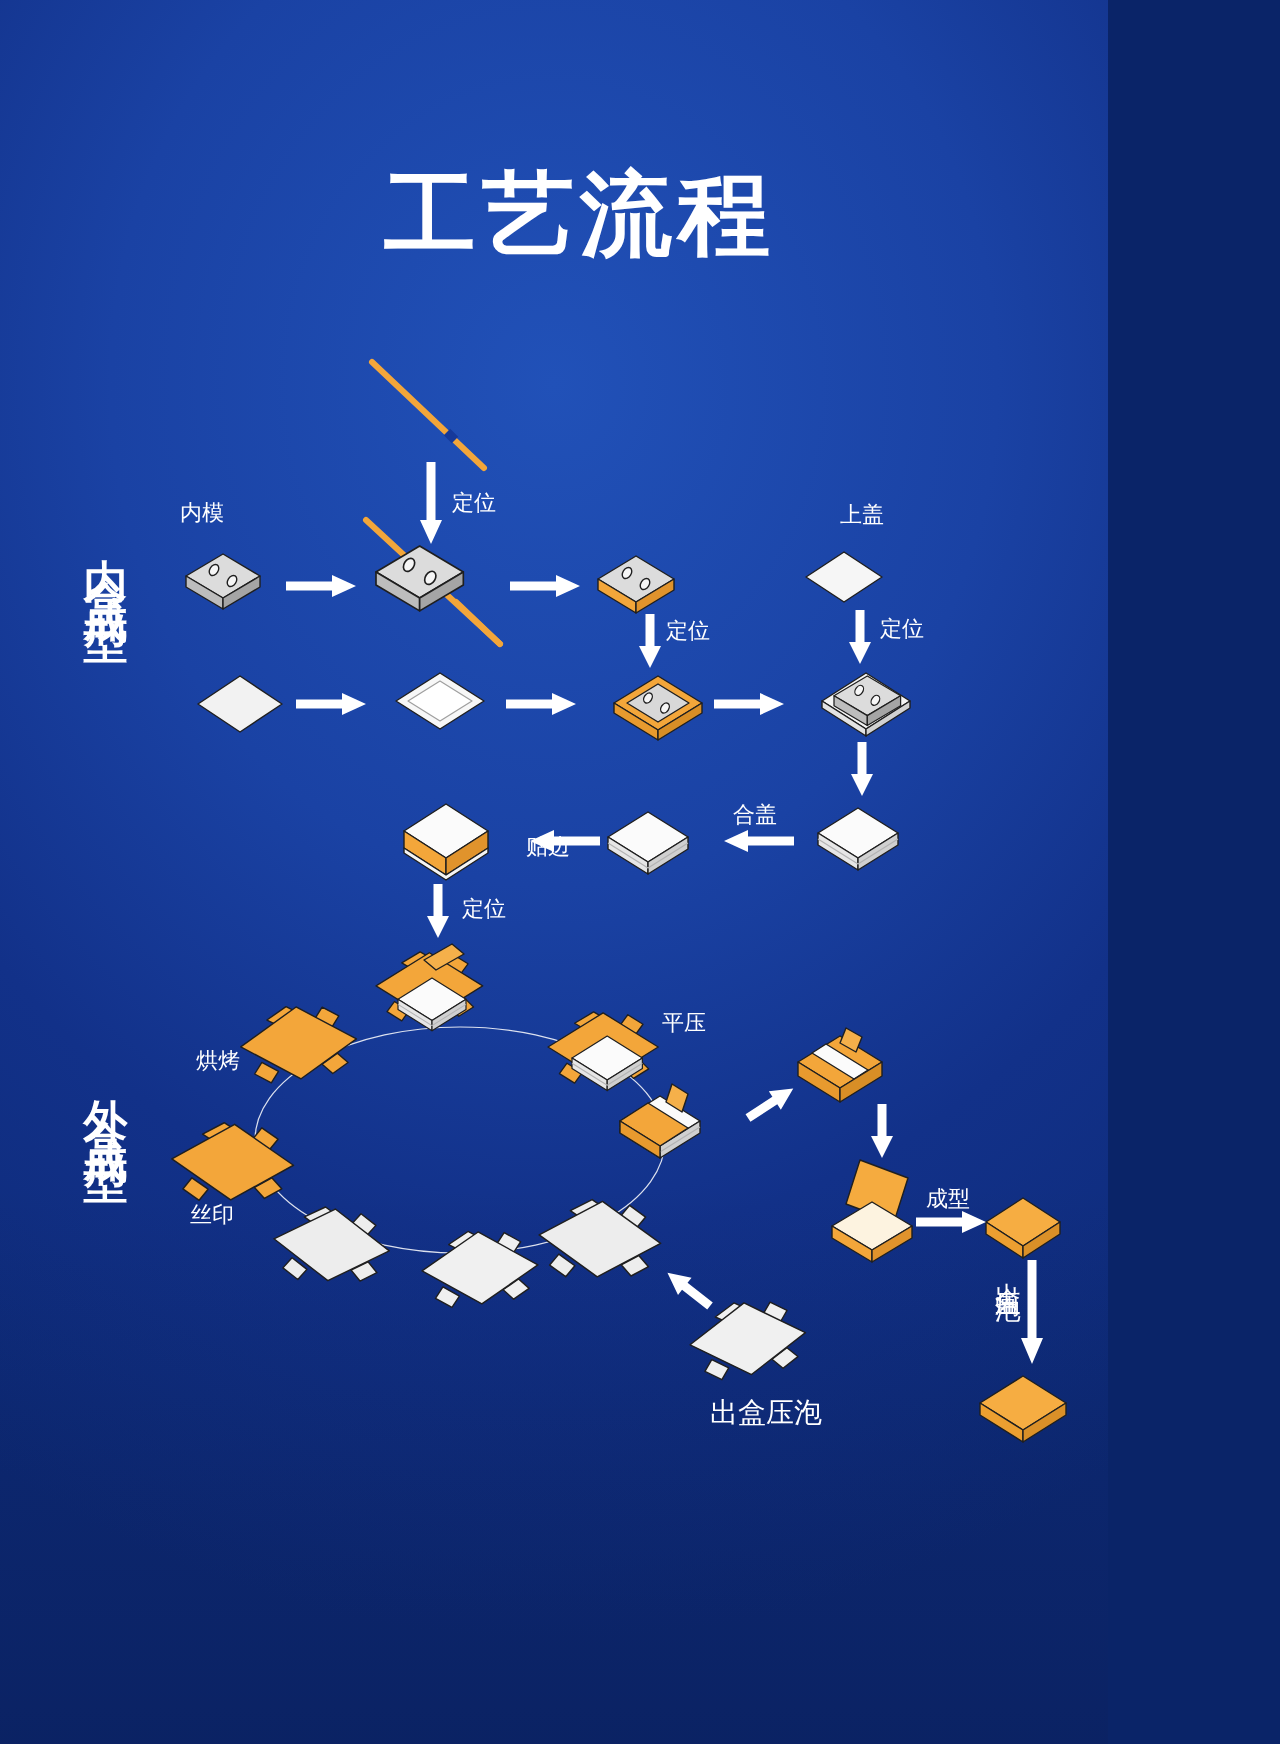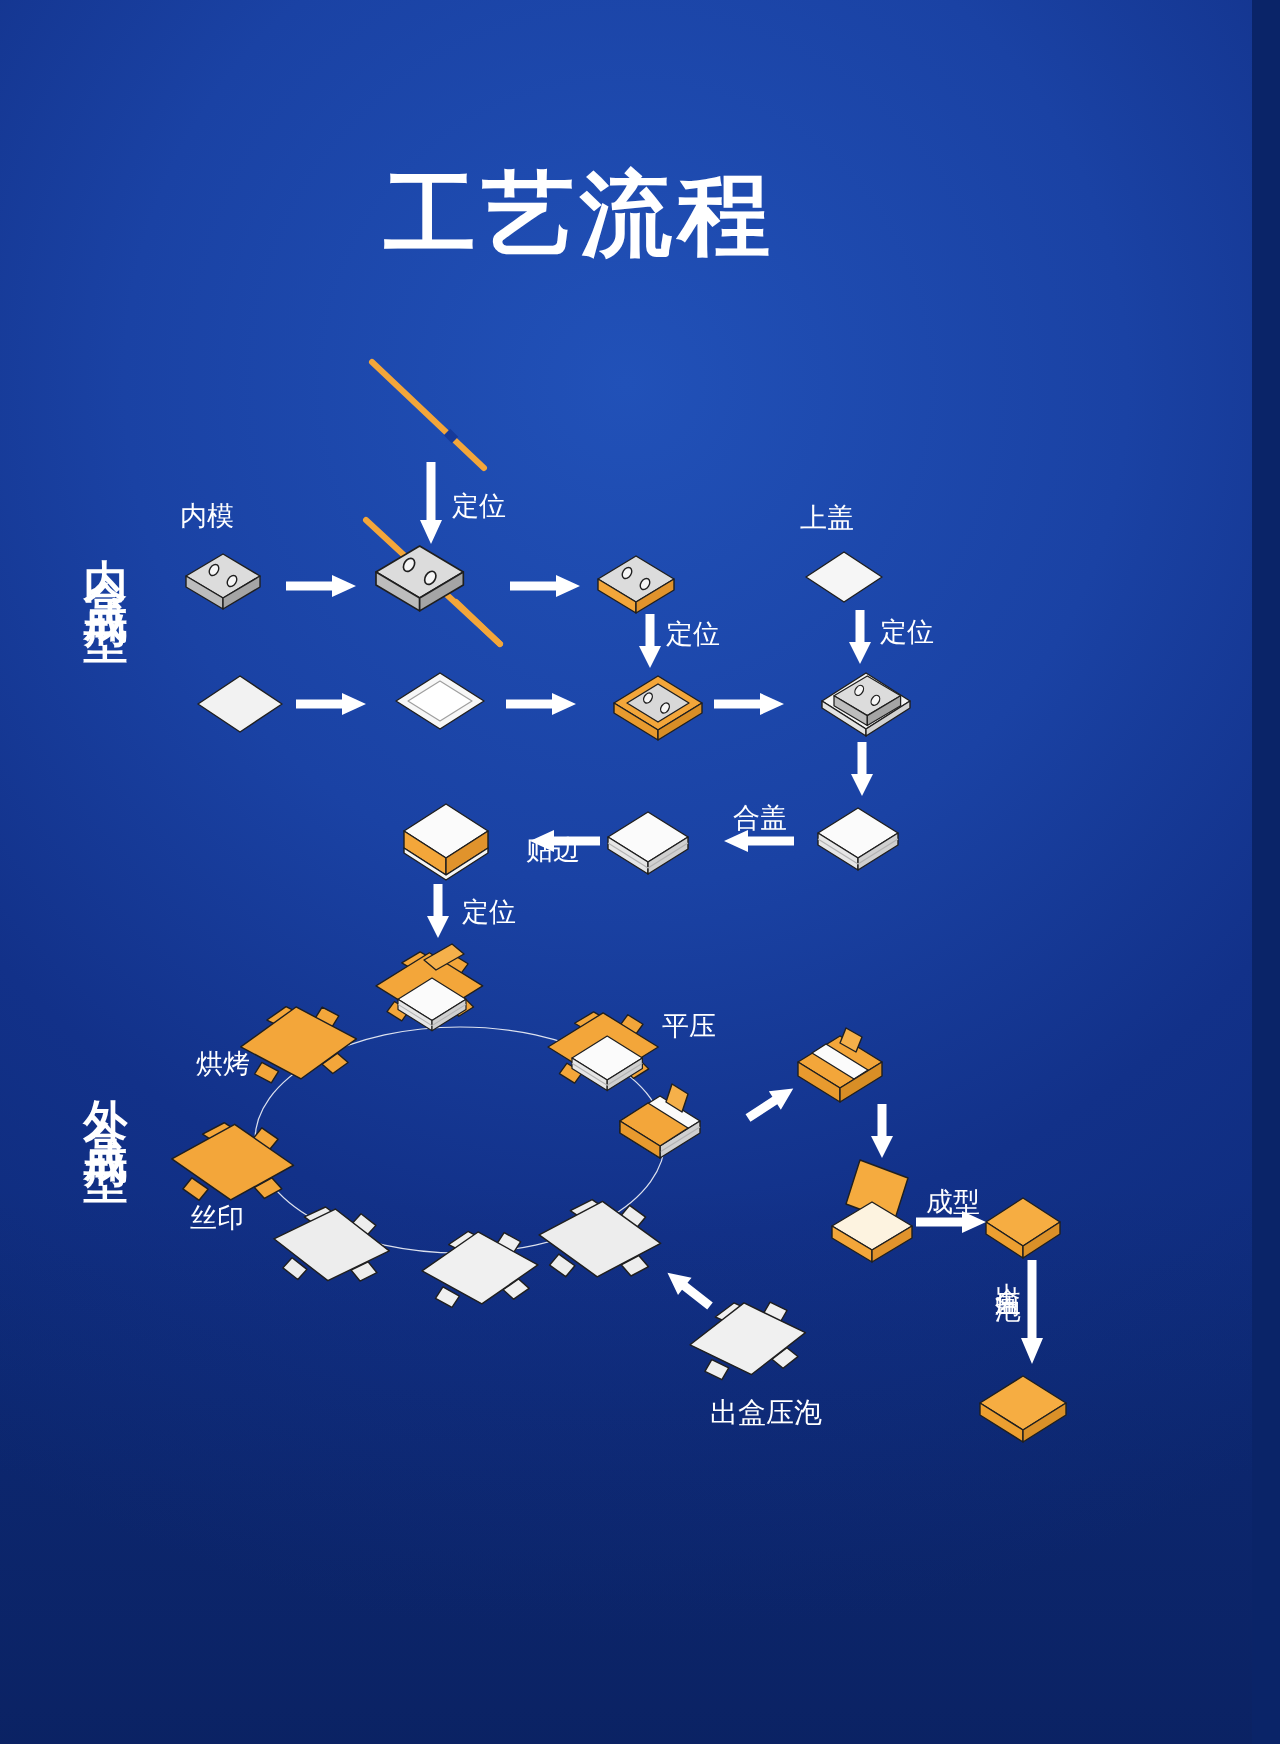--- a/index.html
+++ b/index.html
@@ -1,33 +1,33 @@
 <!DOCTYPE html>
 <html><head>
 <meta charset="utf-8">
 <style>
   * { margin:0; padding:0; box-sizing:border-box; }
   html,body { background:#0a2468; }
   body { font-family:"Liberation Sans","DejaVu Sans",sans-serif; }
   .poster{
-    position:relative; width:1252px; height:1744px; overflow:hidden;
+    position:relative; width:1108px; height:1744px; overflow:hidden;
     background:
       linear-gradient(180deg, rgba(5,15,50,0) 68%, rgba(5,15,50,0.28) 100%),
       radial-gradient(ellipse 100% 72% at 50% 22%, #2151b8 0%, #1a42a4 40%, #123189 68%, #0d2a77 100%);
   }
   .art{ position:absolute; left:0; top:0; width:1280px; height:1744px; }
   .title{
     position:absolute; left:0; top:168px; width:1160px; text-align:center;
     color:#ffffff; font-size:92px; font-weight:900; letter-spacing:6px; line-height:1;
   }
   .subtitle{
     position:absolute; left:0; top:266px; width:1160px; text-align:center;
     color:#ffffff; font-size:38px; font-weight:400; letter-spacing:3px; opacity:.95; line-height:1;
   }
-  .label{ position:absolute; color:#ffffff; font-size:27px; line-height:1.2; white-space:nowrap; }
+  .label{ position:absolute; color:#ffffff; font-size:22px; line-height:1.2; white-space:nowrap; }
   .section-label{
     position:absolute; color:#ffffff; font-size:44px; font-weight:700;
     writing-mode:vertical-rl; text-orientation:upright; letter-spacing:20px; line-height:1;
   }
   .vsmall{
     writing-mode:vertical-rl; text-orientation:upright; letter-spacing:5px;
     font-size:26px; white-space:normal;
   }
 </style>
 </head>
@@ -197,21 +197,21 @@
     </g>
   </svg>
 
   <div class="title">工艺流程</div>
 
   <div class="section-label" style="left:84px;top:524px">内盒成型</div>
   <div class="section-label" style="left:84px;top:1064px">外盒成型</div>
 
   <div class="label" style="left:180px;top:500px">内模</div>
   <div class="label" style="left:452px;top:490px">定位</div>
-  <div class="label" style="left:800px;top:502px">上盖</div>
+  <div class="label" style="left:840px;top:502px">上盖</div>
   <div class="label" style="left:666px;top:618px">定位</div>
   <div class="label" style="left:880px;top:616px">定位</div>
   <div class="label" style="left:733px;top:802px">合盖</div>
   <div class="label" style="left:526px;top:834px">贴边</div>
   <div class="label" style="left:462px;top:896px">定位</div>
   <div class="label" style="left:662px;top:1010px">平压</div>
   <div class="label" style="left:196px;top:1048px">烘烤</div>
   <div class="label" style="left:190px;top:1202px">丝印</div>
   <div class="label" style="left:926px;top:1186px">成型</div>
   <div class="label vsmall" style="left:992px;top:1262px">出盒压泡</div>

